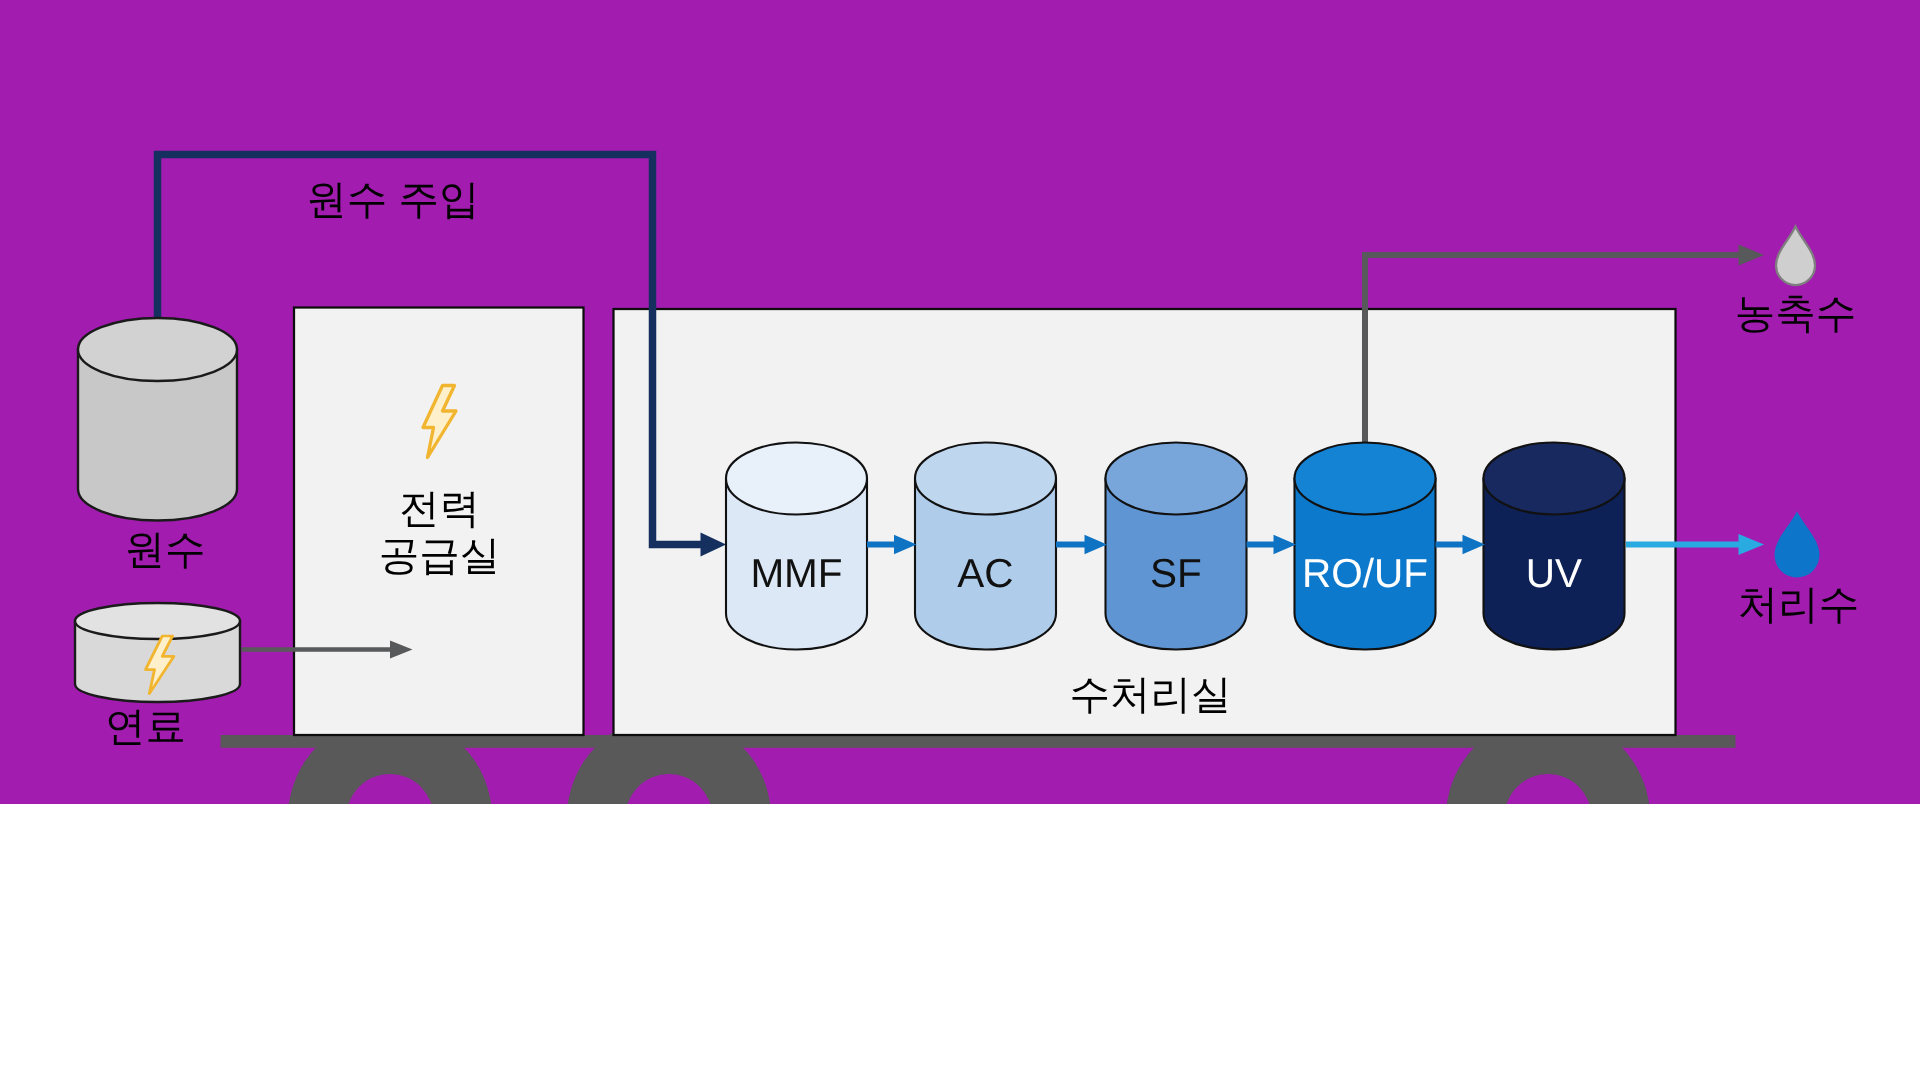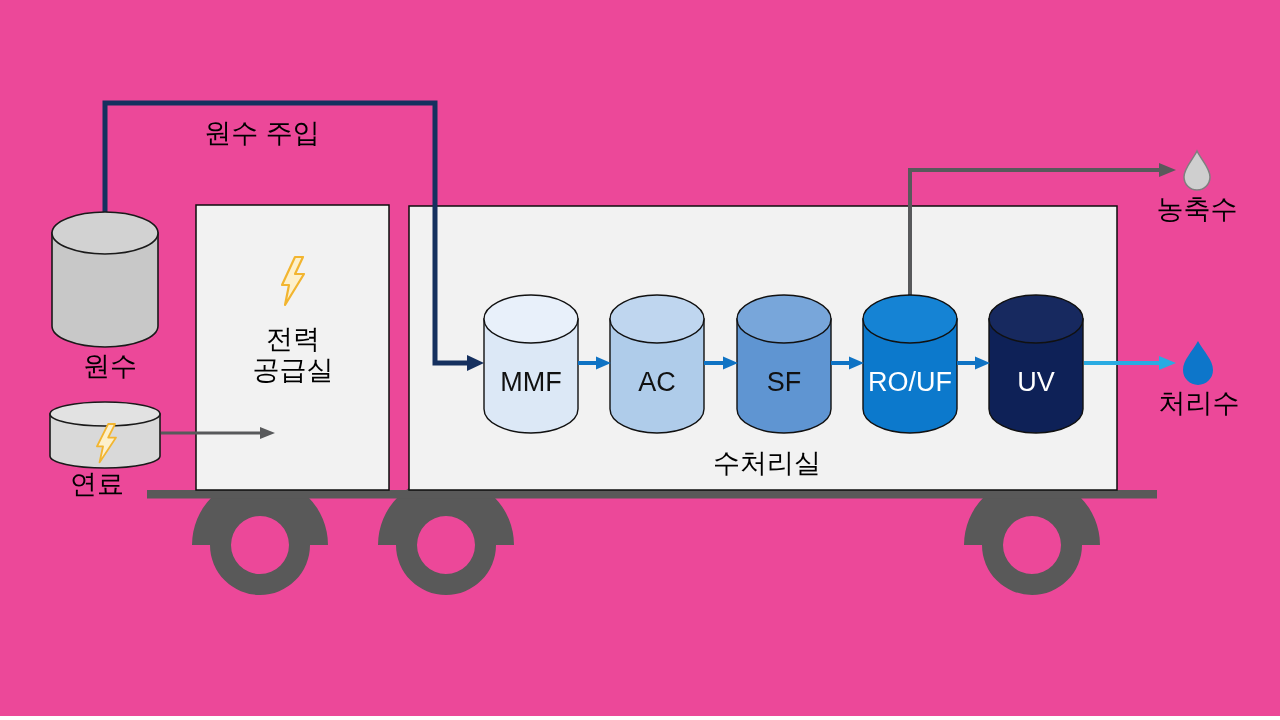--- a/index.html
+++ b/index.html
@@ -1,17 +1,17 @@
 <!DOCTYPE html>
 <html><head>
 <meta charset="utf-8">
 <style>
   html,body{margin:0;padding:0;background:#ffffff;}
   .stage{
-    position:relative;width:1280px;height:716px;background:#ec4899;
+    position:relative;width:1280px;height:536px;background:#a21caf;
     font-family:"Liberation Sans", sans-serif;overflow:hidden;
   }
   svg text{
     font-family:"Liberation Sans", sans-serif;
   }
   .k-label{font-size:27px;fill:#000000;}
   .unit-label{font-size:27px;font-weight:500;}
 </style>
 </head>
 <body>

